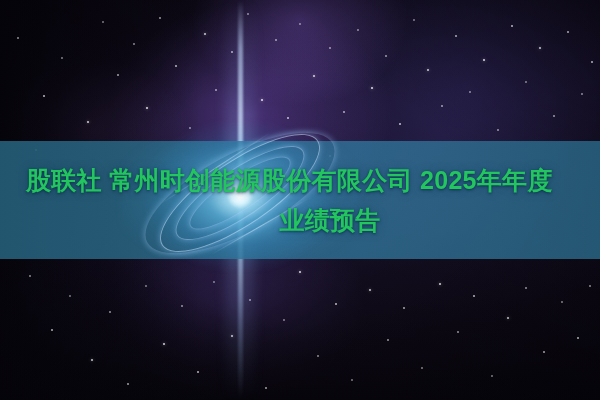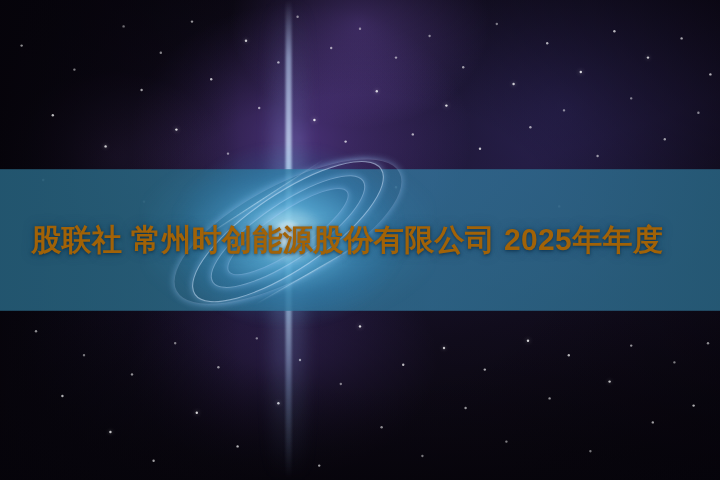--- a/index.html
+++ b/index.html
@@ -190,21 +190,21 @@
     top: 141px;
     width: 600px;
     height: 118px;
     display: flex;
     flex-direction: column;
     justify-content: center;
     padding: 0 26px;
     box-sizing: border-box;
   }
   .title-line {
-    color: #a16207;
+    color: #22c55e;
     font-size: 25px;
     font-weight: bold;
     line-height: 40px;
     letter-spacing: 0.3px;
     white-space: nowrap;
     text-shadow: 0 1px 3px rgba(0,30,55,0.65), 0 0 10px rgba(10,60,95,0.45);
   }
   .title-line.l1 { text-align: left; }
   .title-line.l2 { text-align: center; padding-left: 60px; }
 </style>
@@ -312,15 +312,16 @@
     <div class="ring r1"></div>
     <div class="ring r2"></div>
     <div class="ring r3"></div>
   </div>
   <div class="streak" style="left:150px; top:168px; width:130px; transform:rotate(-33deg);"></div>
   <div class="streak" style="left:205px; top:226px; width:110px; transform:rotate(-30deg);"></div>
   <div class="core-hot"></div>
 
   <div class="title-block">
     <div class="title-line l1">股联社 常州时创能源股份有限公司 2025年年度</div>
+    <div class="title-line l2">业绩预告</div>
   </div>
 
 </div>
 
 </body></html>

